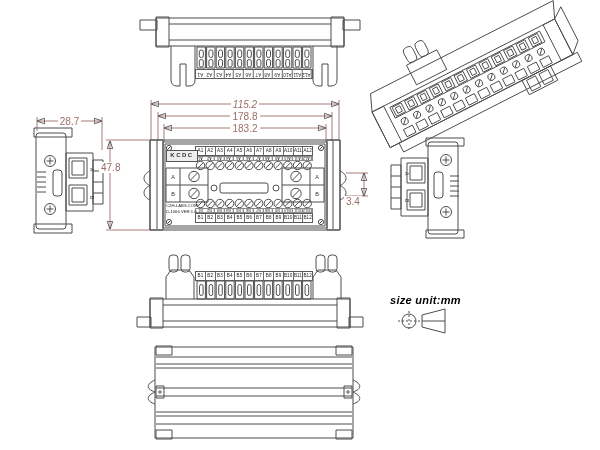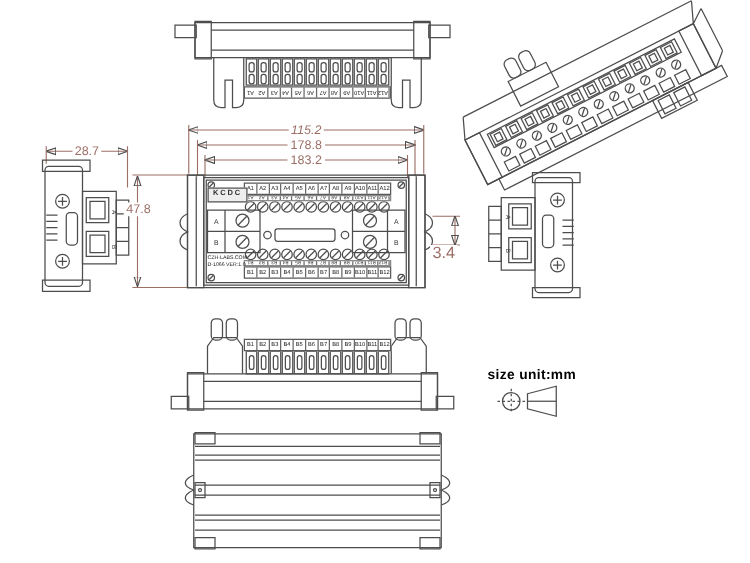--- a/index.html
+++ b/index.html
@@ -12,25 +12,25 @@
   .ov{position:absolute;color:#222;}
   .strip{position:absolute;display:flex;border:1px solid #5a5a5a;background:#fff;box-sizing:border-box;}
   .strip span{flex:1;text-align:center;color:#1d1d1d;overflow:hidden;white-space:nowrap;
               font-size:4.6px;line-height:8px;border-left:1px solid #6a6a6a;}
   .strip span:first-child{border-left:none;}
   .strip.rot span{transform:rotate(180deg);}
   .strip.tiny span{font-size:3.8px;line-height:4px;}
   .strip.tiny{border-color:#8a8a8a;}
   .dimrow{position:absolute;display:flex;justify-content:center;}
   .dimtxt{color:#9c6e66;font-size:10px;line-height:11px;background:#fff;padding:0 2px;}
-  .dimtxt.sm{font-size:13px;text-align:center;}
+  .dimtxt.sm{font-size:10px;text-align:center;}
   .logo{position:absolute;border:1px solid #555;color:#333;font-weight:bold;font-size:6px;
         line-height:9px;text-align:center;letter-spacing:1.5px;background:#eee;}
   .brand{position:absolute;font-size:4.2px;line-height:1.5;color:#222;letter-spacing:0;}
-  .sizenote{position:absolute;font-weight:bold;font-size:11px;color:#000;letter-spacing:0.3px;}
+  .sizenote{position:absolute;font-weight:bold;font-size:11px;color:#000;letter-spacing:0.3px;font-style:italic;}
 </style>
 </head>
 <body>
 
 <svg width="600" height="450" viewBox="0 0 600 450">
   <defs>
     <marker id="da" viewBox="0 0 9 8" refX="8.5" refY="4" markerWidth="9" markerHeight="8" orient="auto-start-reverse">
       <path d="M0,1 L9,4 L0,7 Z" fill="#9c6e66" stroke="none"></path>
     </marker>
   </defs>

